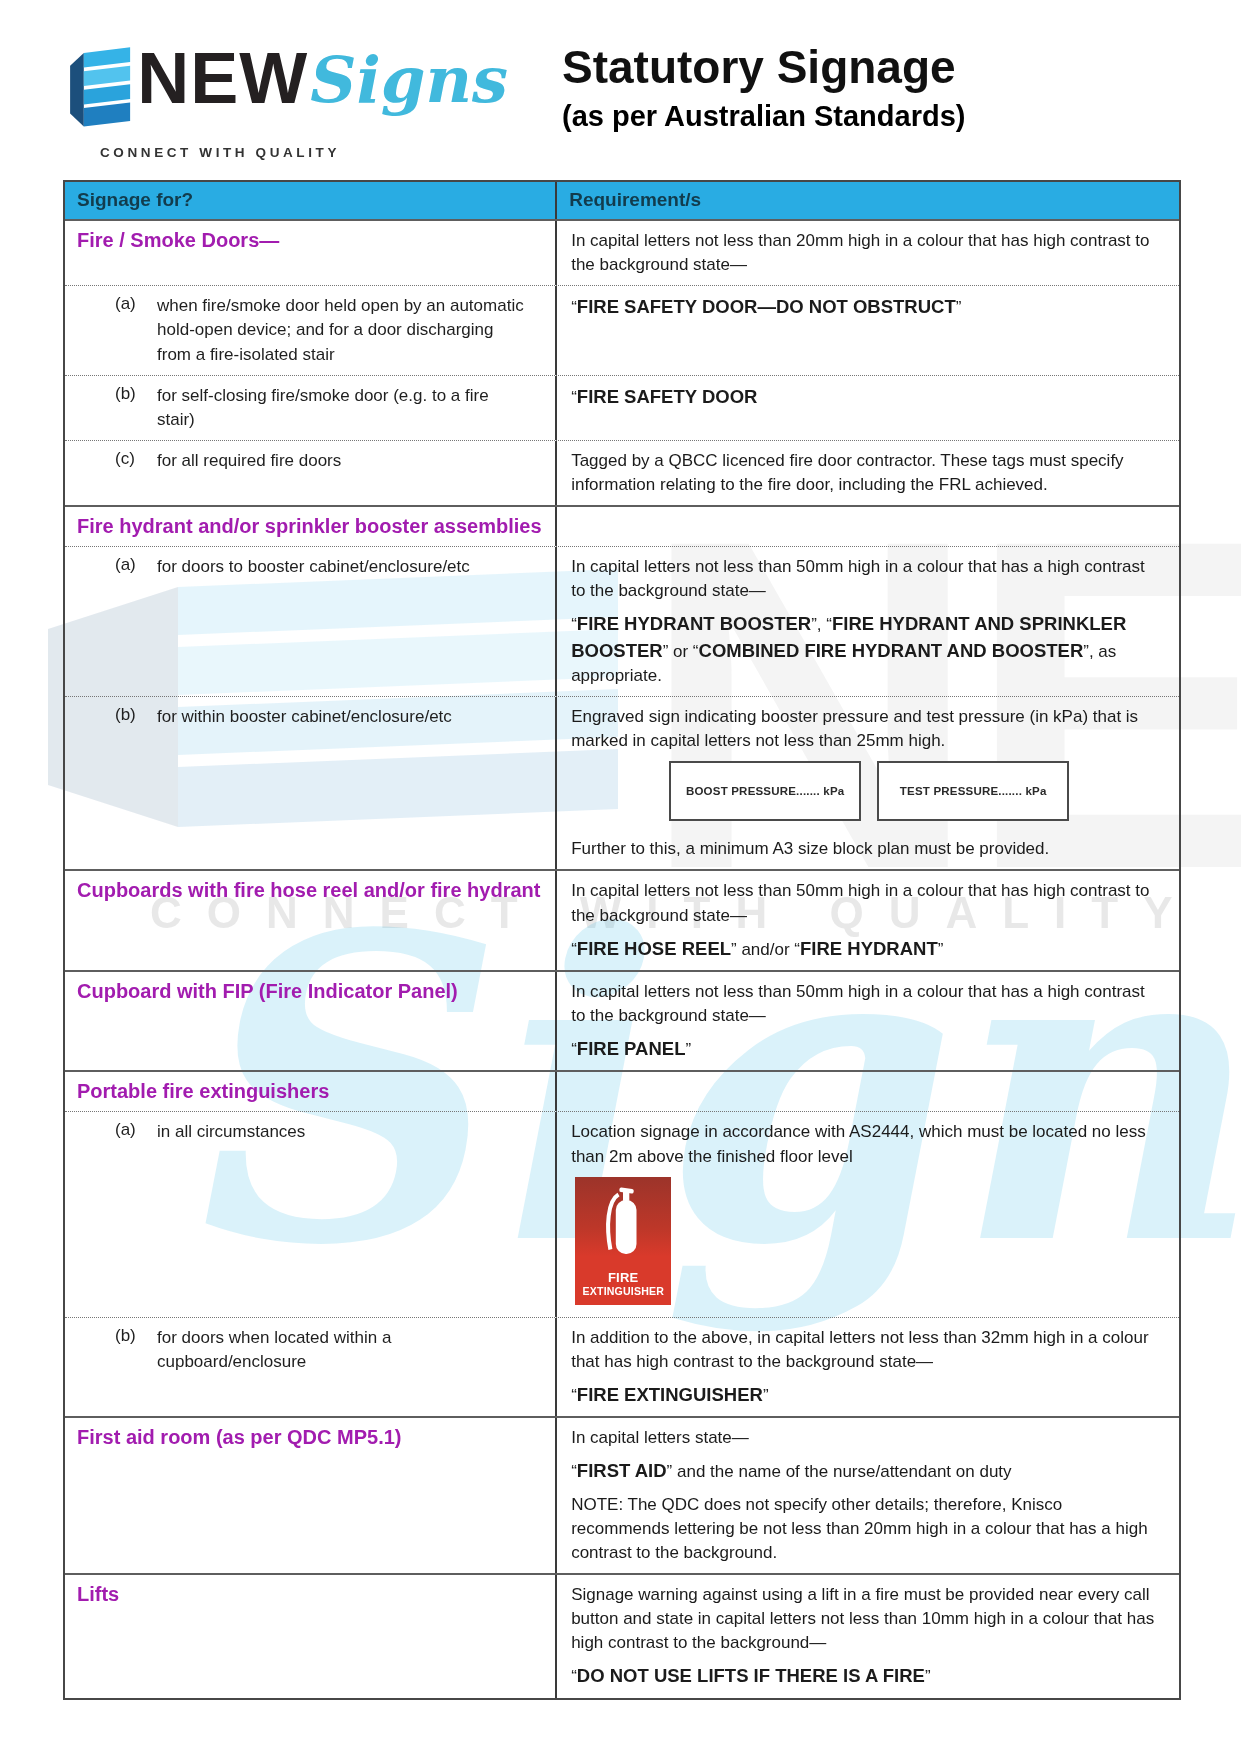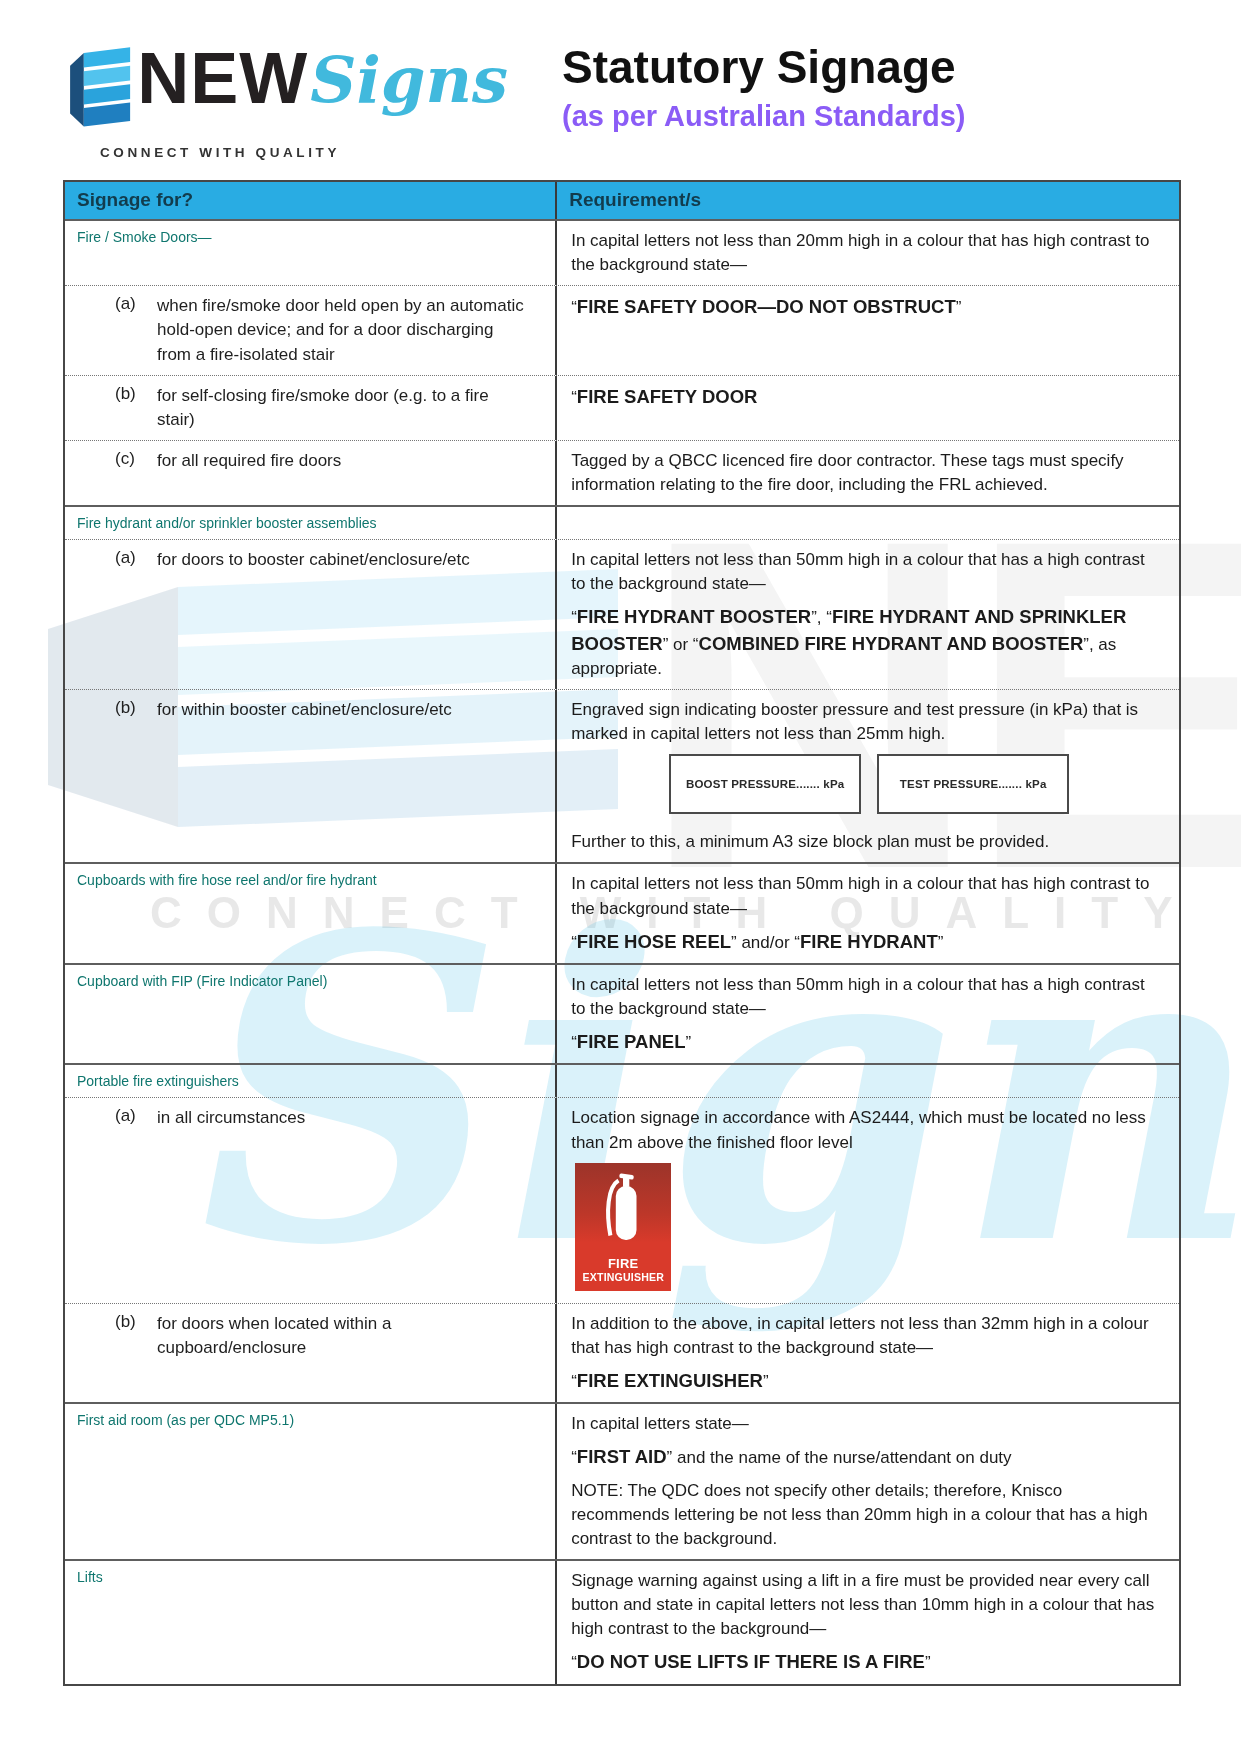--- a/index.html
+++ b/index.html
@@ -25,33 +25,33 @@
   .logo-row { display:flex; align-items:flex-start; }
   .logo-mark { width:112px; height:92px; margin-top:6px; }
   .logo-new { font-size:72px; font-weight:bold; color:#242021; letter-spacing:1px;
             line-height:1; margin-left:6px; margin-top:8px; }
   .logo-script { font-family:"DejaVu Serif", serif; font-style:italic; font-weight:bold;
             font-size:64px; color:#41b9dd; line-height:1; margin-left:2px; margin-top:14px; }
   .logo-tagline { position:absolute; left:32px; bottom:2px; font-size:13.5px; font-weight:bold;
             letter-spacing:3.6px; color:#333; }
   .title-block { margin-left:54px; padding-top:8px; }
   .page-title { font-size:46px; font-weight:bold; color:#111; line-height:1.12; }
-  .page-subtitle { font-size:29px; font-weight:bold; color:#8b5cf6; margin-top:6px; }
+  .page-subtitle { font-size:29px; font-weight:bold; color:#000000; margin-top:6px; }
   
   .sig-table { position:relative; z-index:1; margin:18px 60px 0 63px;
             border:2px solid #474747; }
   .thead { display:grid; grid-template-columns:44% 56%; background:#29ace3; }
   .thead .th { font-size:19px; font-weight:bold; color:#123c4d; padding:7px 12px 8px 12px; }
   .thead .th + .th { border-left:2px solid #3a3a3a; }
   .trow { display:grid; grid-template-columns:44% 56%; }
   .trow.row-solid  { border-top:2px solid #5e5e5e; }
   .trow.row-dotted { border-top:1px dotted #767676; }
   .cell-left  { padding:8px 10px 8px 10px; }
   .cell-right { padding:8px 16px 8px 14px; border-left:2px solid #3a3a3a; }
-  .section-label { font-size:14px; font-weight:normal; color:#0f766e; padding-left:2px; }
+  .section-label { font-size:20px; font-weight:bold; color:#a21caf; padding-left:2px; }
   .sub-item { display:flex; padding-left:40px; }
   .sub-prefix { width:42px; flex:0 0 42px; font-size:17px; color:#1f1f1f; }
   .sub-text { font-size:17px; color:#1f1f1f; line-height:1.42; max-width:372px; }
   .req-par { font-size:17px; line-height:1.42; color:#1b1b1b; }
   .req-par + .req-par, .req-par + .press-boxes, .press-boxes + .req-par,
   .req-par + .ext-sign { margin-top:8px; }
   .req-par .b { font-weight:bold; font-size:18.5px; }
   .req-par.ind { padding-left:5px; }
   
   .press-boxes { display:flex; gap:16px; margin-left:98px; margin-top:10px; margin-bottom:16px;align-items:flex-end; }

